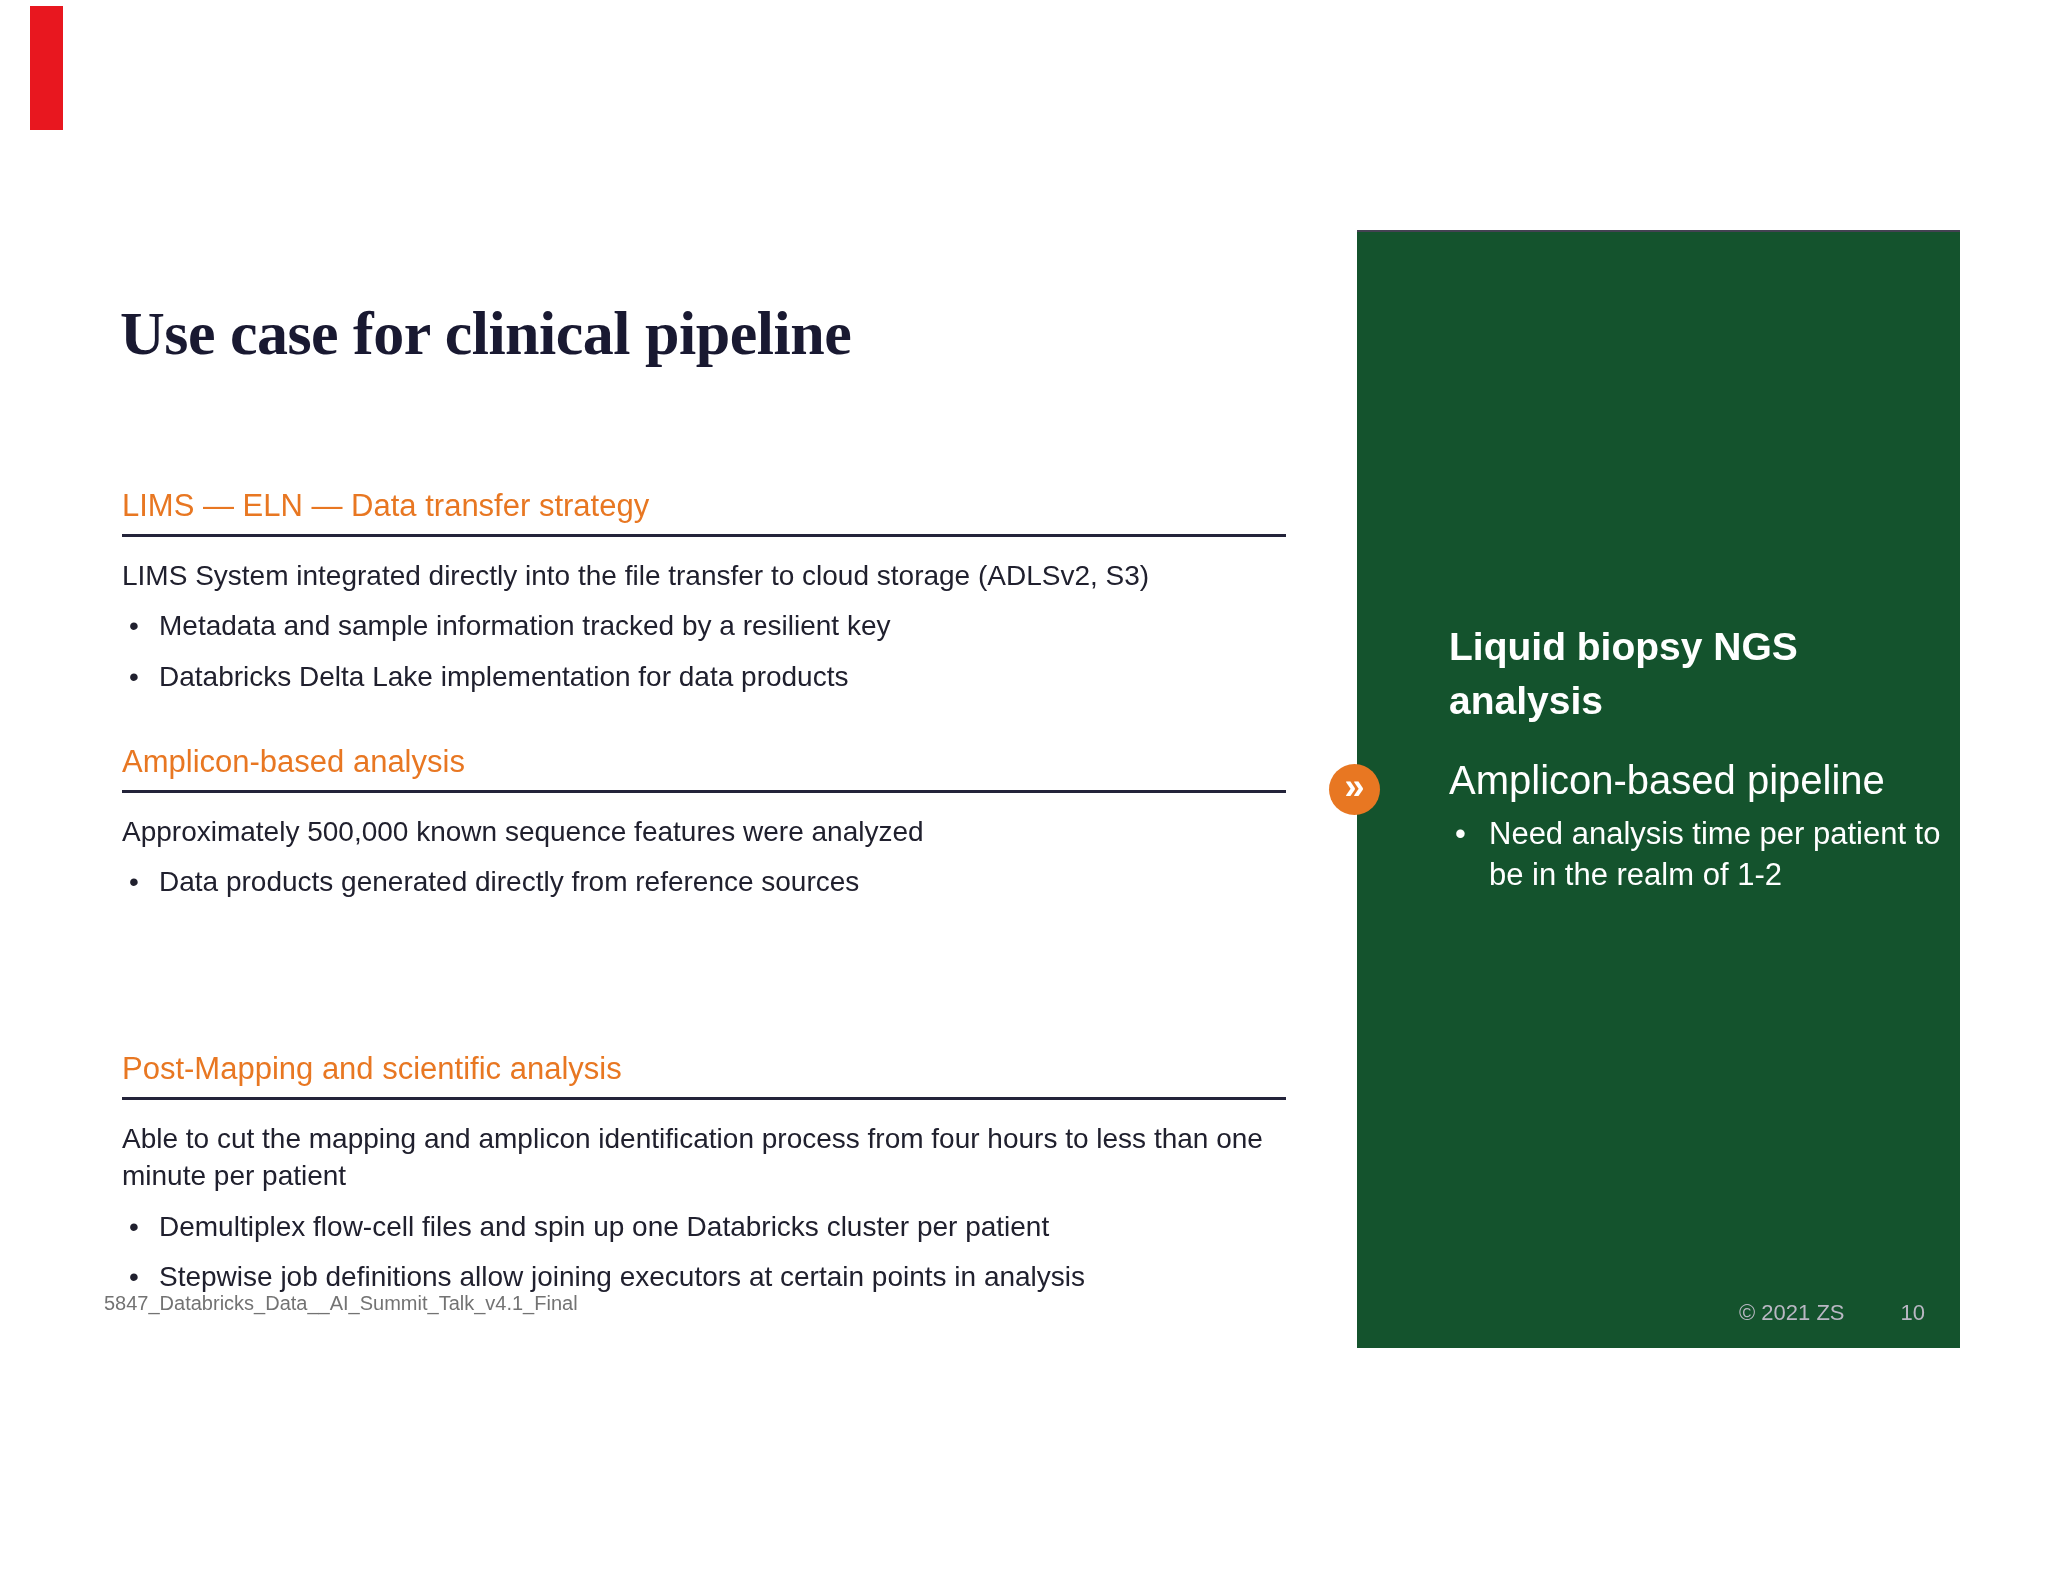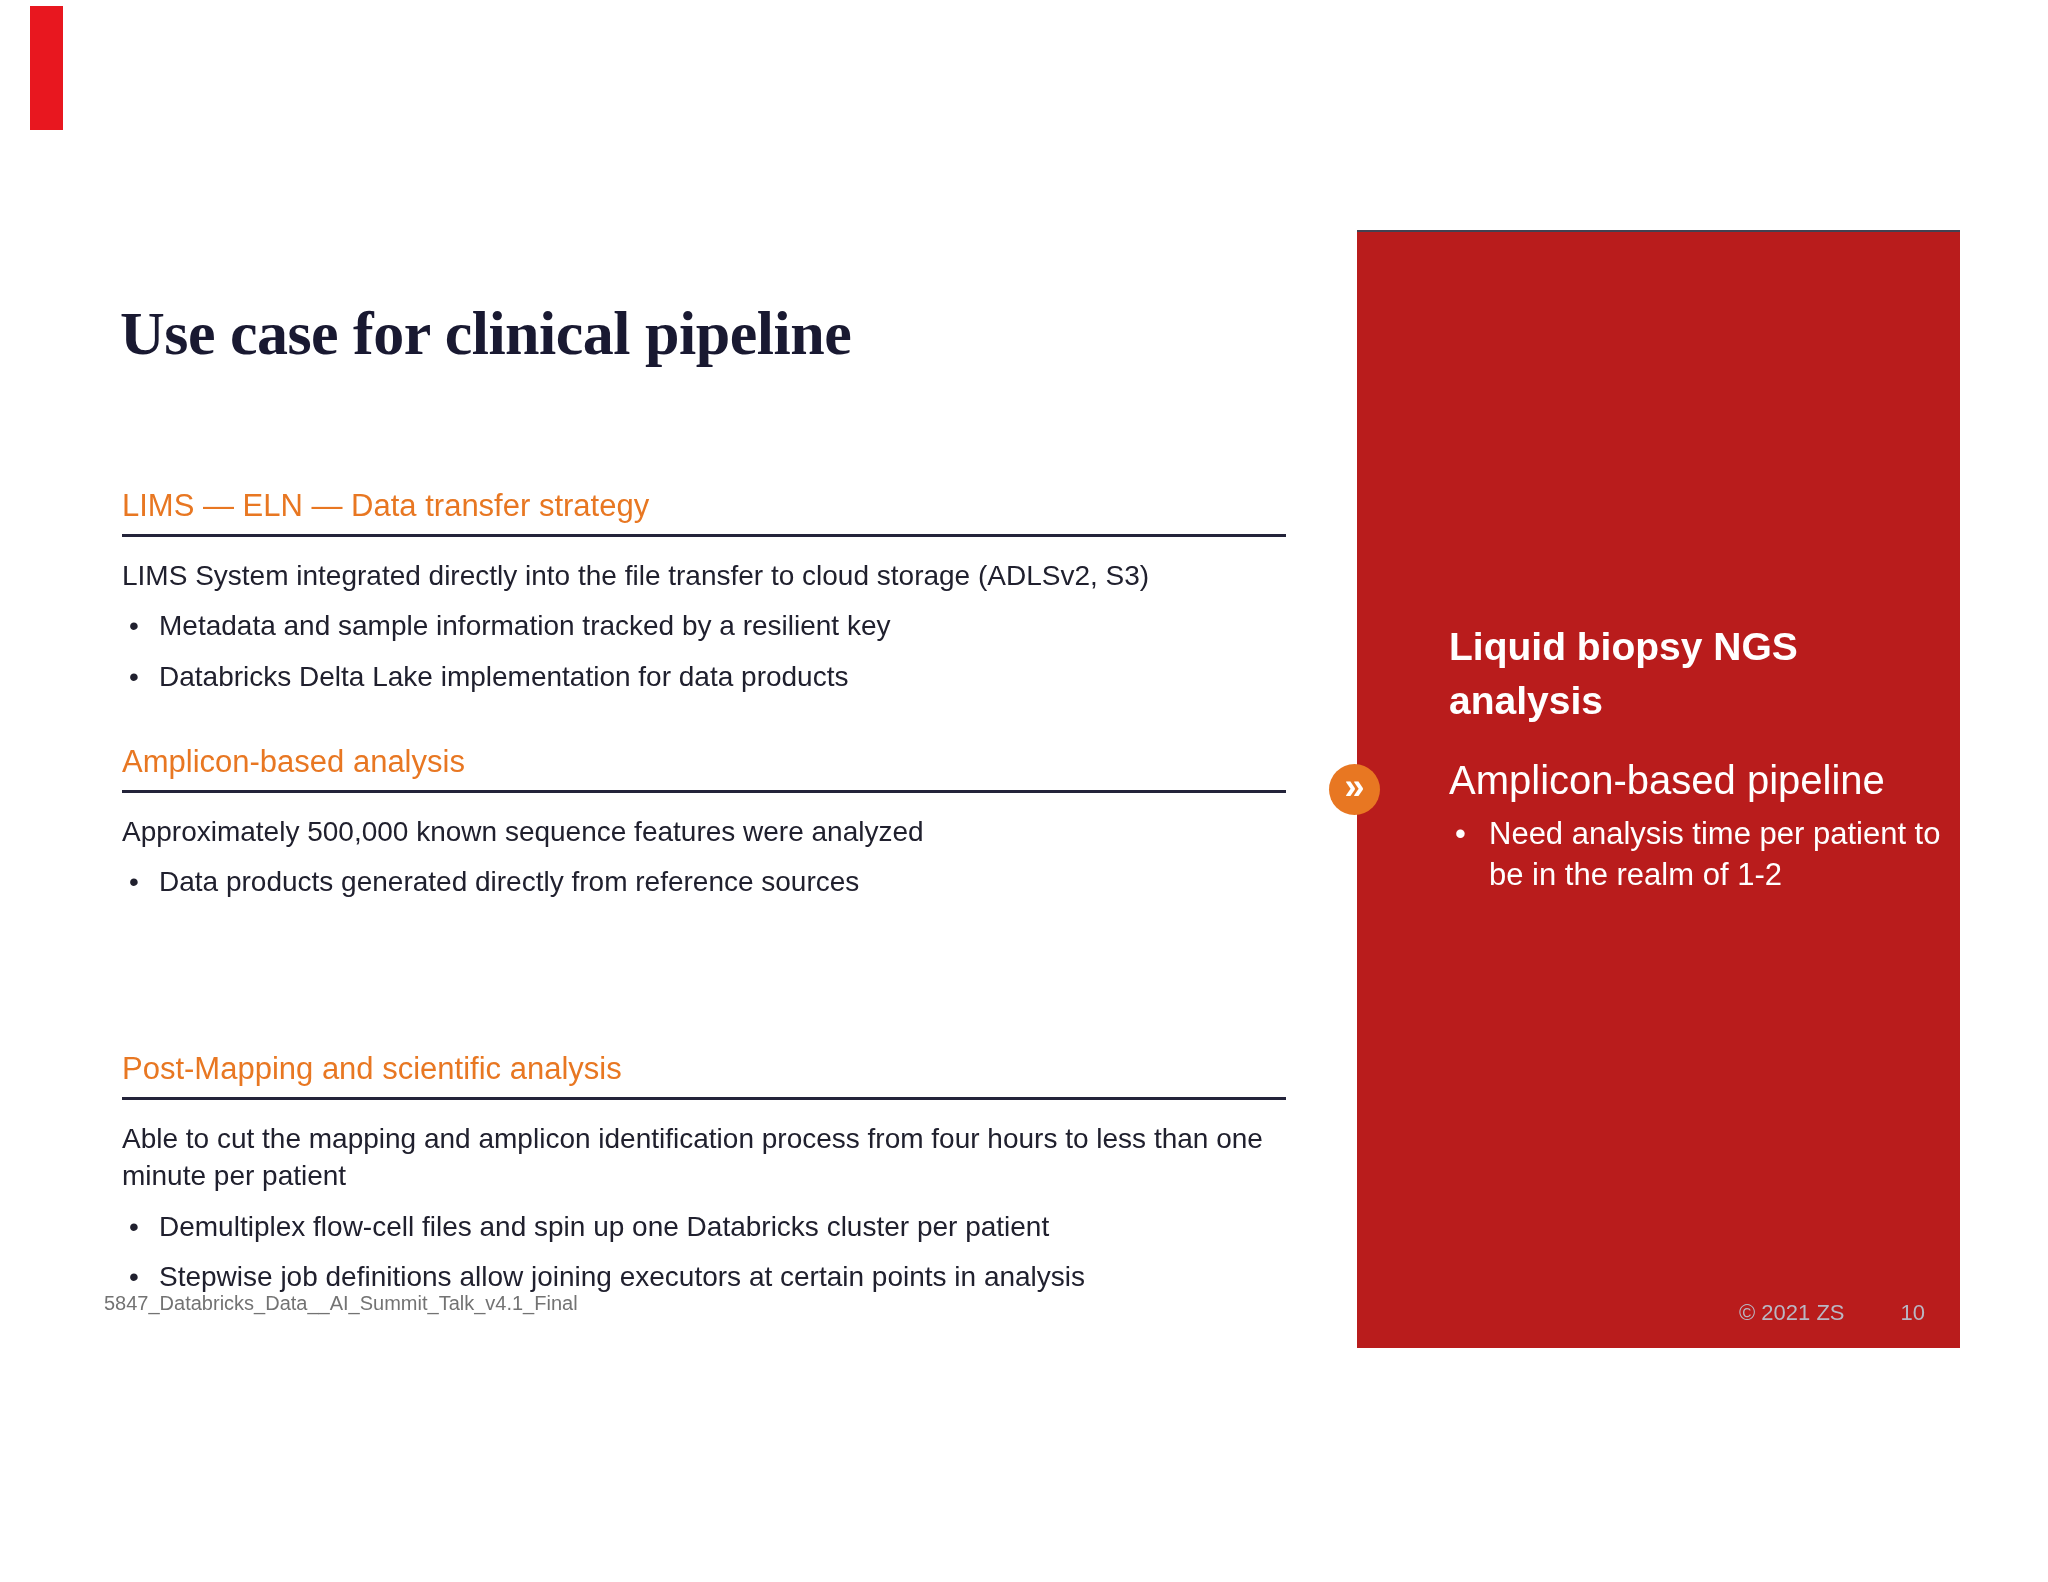--- a/index.html
+++ b/index.html
@@ -87,21 +87,21 @@
     left: 104px; top: 1292px;
     font-size: 20px;
     color: #737373;
   }
 
   
   .panel {
     position: absolute;
     left: 1357px; top: 230px;
     width: 664px; height: 1118px;
-    background: #b91c1c;
+    background: #14532d;
     border-top: 2px solid #444252;
     box-sizing: border-box;
     color: #ffffff;
   }
   .panel h3 {
     position: absolute;
     left: 92px; top: 388px;
     width: 440px;
     margin: 0;
     font-size: 39px;

